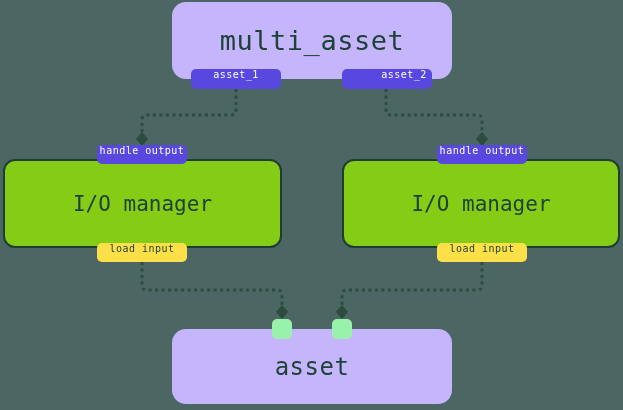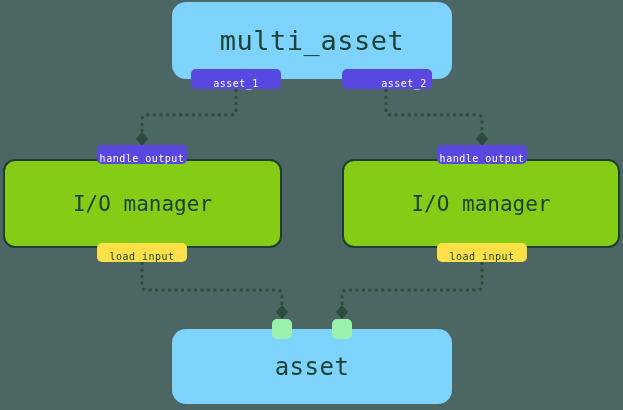--- a/index.html
+++ b/index.html
@@ -11,21 +11,21 @@
     position: relative;
     width: 623px;
     height: 410px;
     background: #4c6663;
     overflow: hidden;
     font-family: "DejaVu Sans Mono", "Liberation Mono", monospace;
   }
   .abs { position: absolute; box-sizing: border-box; }
 
   .gray-node {
-    background: #7dd3fc;
+    background: #c4b5fd;
     border-radius: 14px;
     display: flex;
     align-items: center;
     justify-content: center;
     z-index: 1;
   }
   .gray-node .node-label {
     color: #1f4237;
     letter-spacing: 0.5px;
   }
@@ -42,21 +42,21 @@
     z-index: 1;
   }
   .io-node .node-label {
     color: #1f4237;
     font-size: 21px;
   }
 
   .badge {
     border-radius: 5px;
     display: flex;
-    align-items: flex-end;
+    align-items: flex-start;
     justify-content: center;
     z-index: 3;
     font-size: 10px;
     letter-spacing: 0.5px;
     white-space: nowrap;
   }
   .badge.output {
     background: #5848df;
     color: #ffffff;
   }

